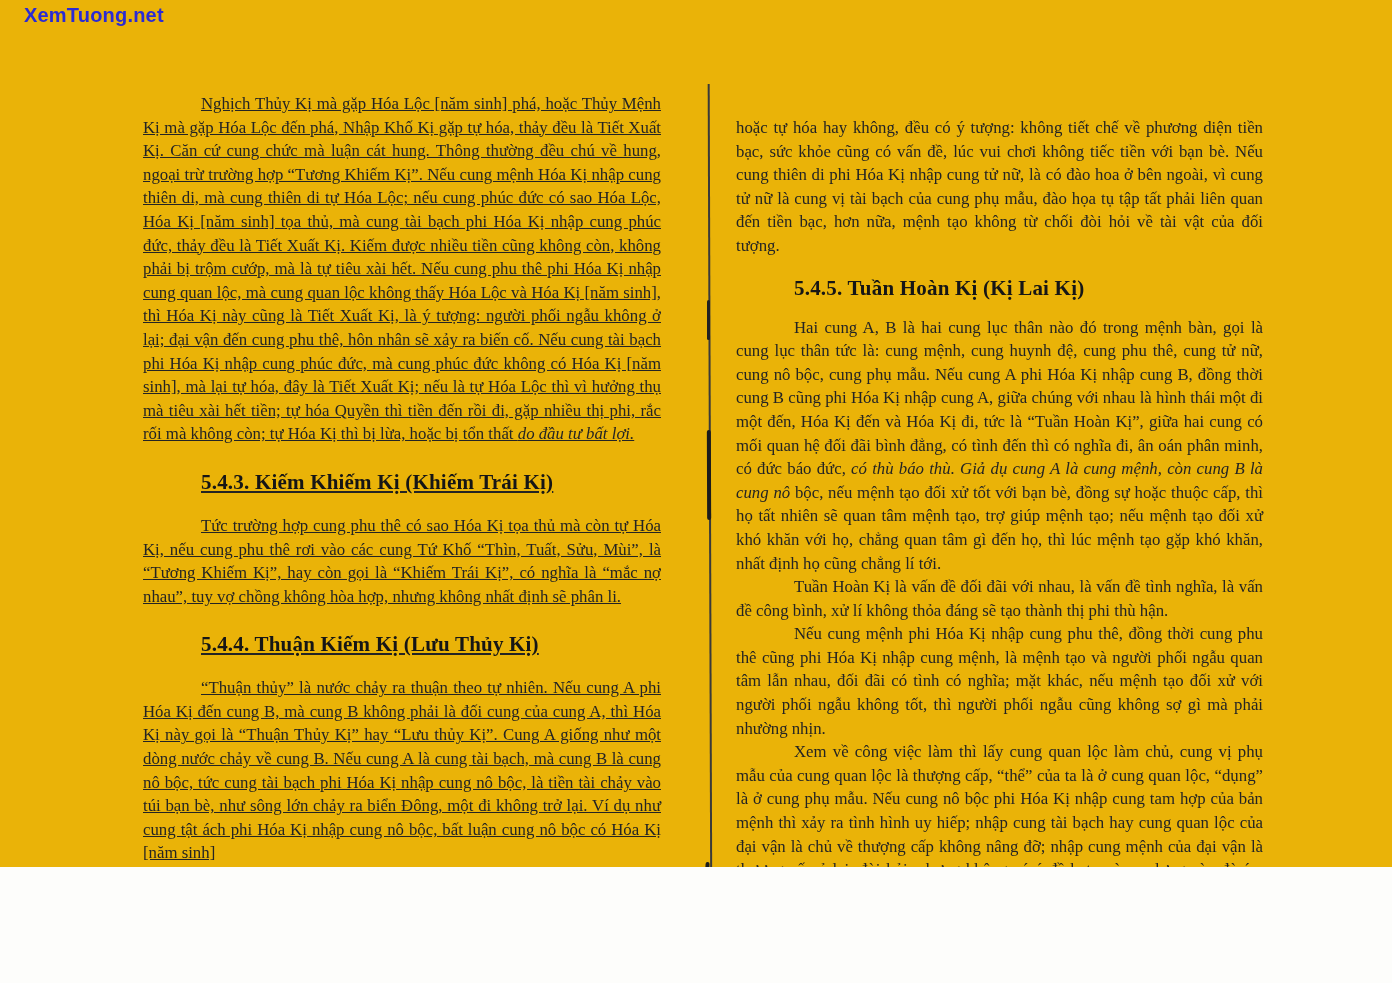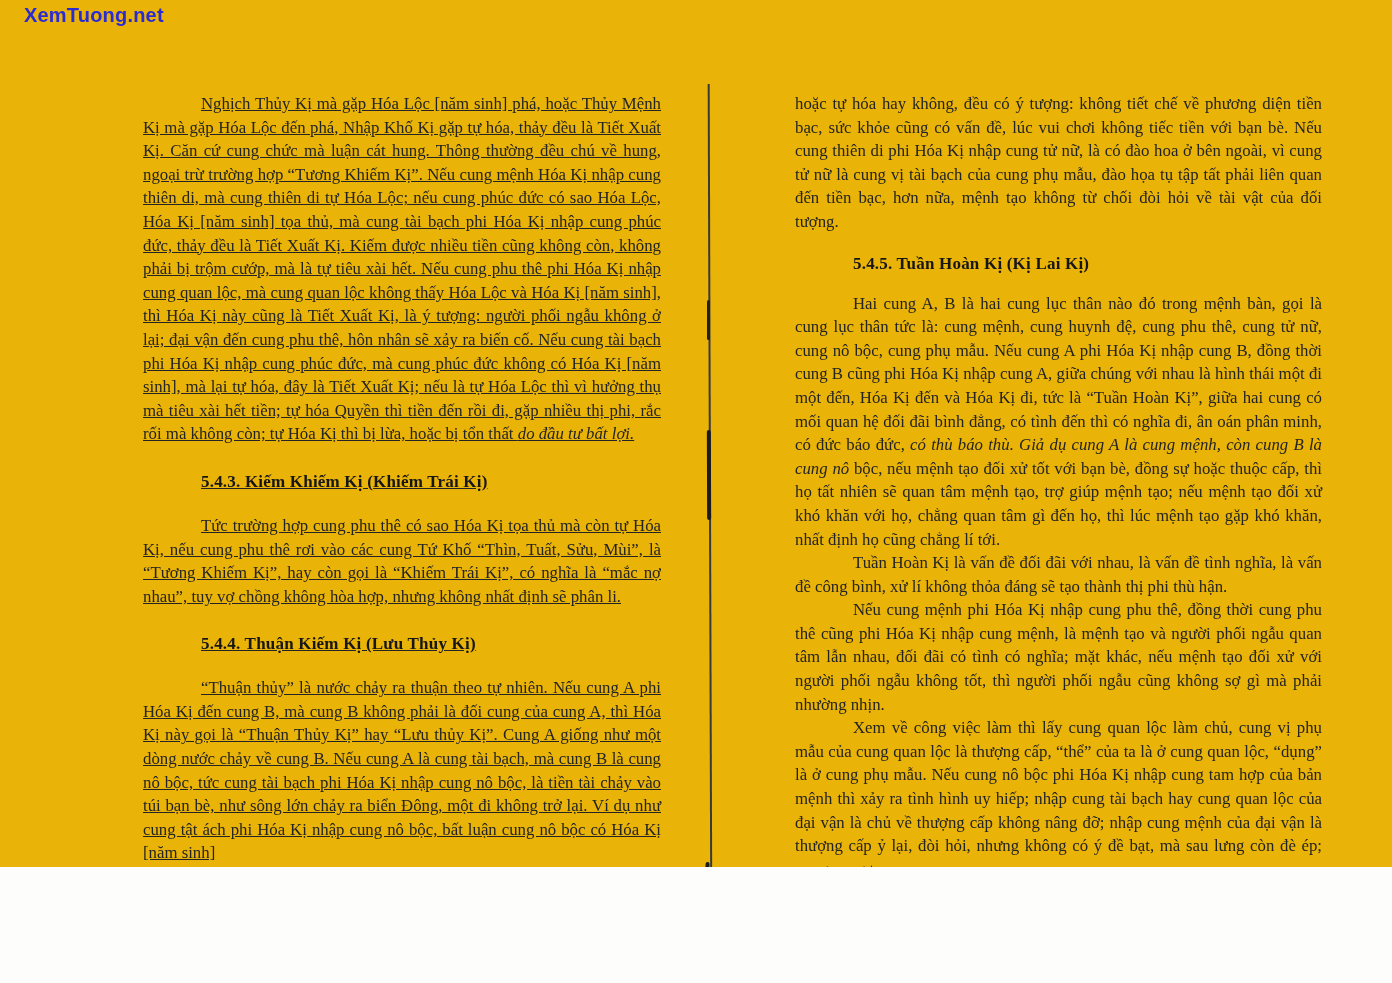--- a/index.html
+++ b/index.html
@@ -23,28 +23,28 @@
   .gutter-blot-2 {
     position:absolute; left:707px; top:300px; width:3px; height:40px;
     background:#222; border-radius:2px;
   }
   .gutter-blot-3 {
     position:absolute; left:705px; top:862px; width:4px; height:26px;
     background:#1c1c1c; border-radius:2px; transform:rotate(3deg);
   }
   .col { position:absolute; top:92px; }
   .col-left  { left:143px; width:518px;text-decoration:underline; }
-  .col-right { left:795px; width:527px; }
+  .col-right { left:736px; width:527px;margin-top:24px; }
   p.body {
     margin:0; font-size:16.8px; line-height:23.6px; text-align:justify;
     text-indent:58px; color:#242424;
   }
   p.cont { text-indent:0; }
   h3.sect {
-    margin:24px 0 20px 0; padding-left:58px; font-size:17px; line-height:24px;
+    margin:24px 0 20px 0; padding-left:58px; font-size:21px; line-height:24px;
     font-weight:bold; color:#161616; letter-spacing:0.2px;
   }
   .col-right h3.sect { margin:18px 0 16px 0; }
   .footer {
     position:absolute; display:flex; justify-content:space-between; align-items:baseline;
     font-size:13.5px; font-weight:bold; color:#2a2a2a;
   }
   .footer-left  { left:143px; top:910px; width:518px; }
   .footer-right { left:763px; top:906px; width:512px; }
   .pagenum { font-style:italic; font-size:18px; font-weight:bold; color:#222; }

